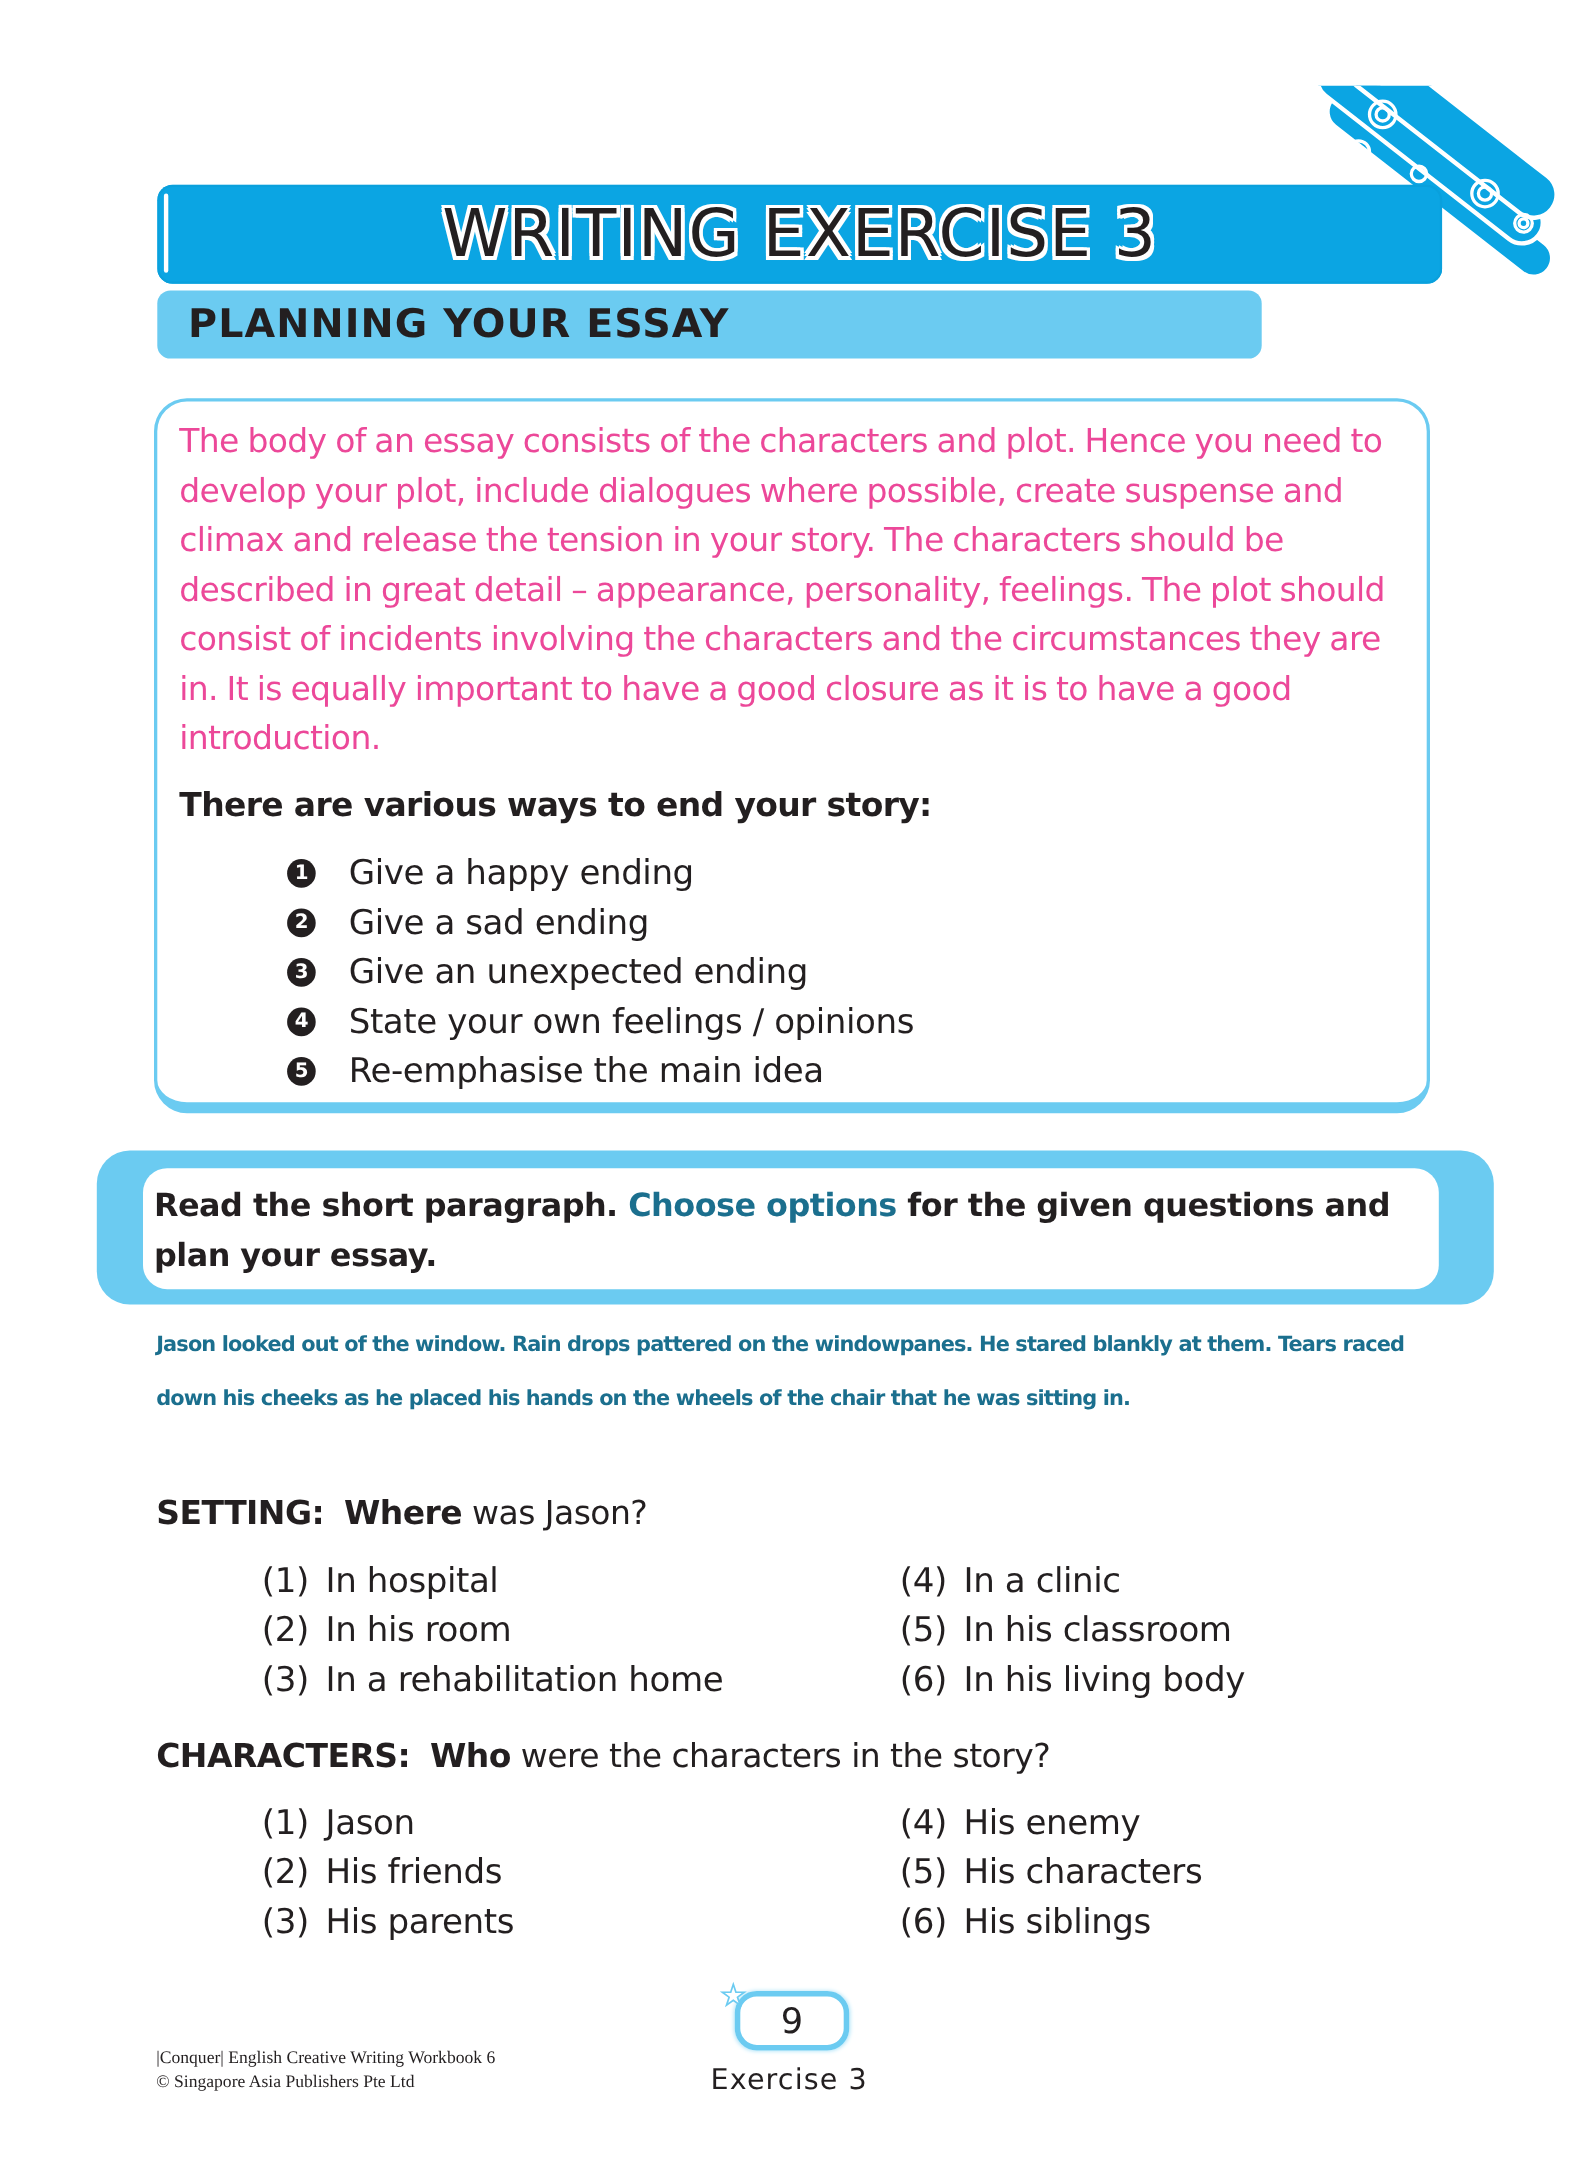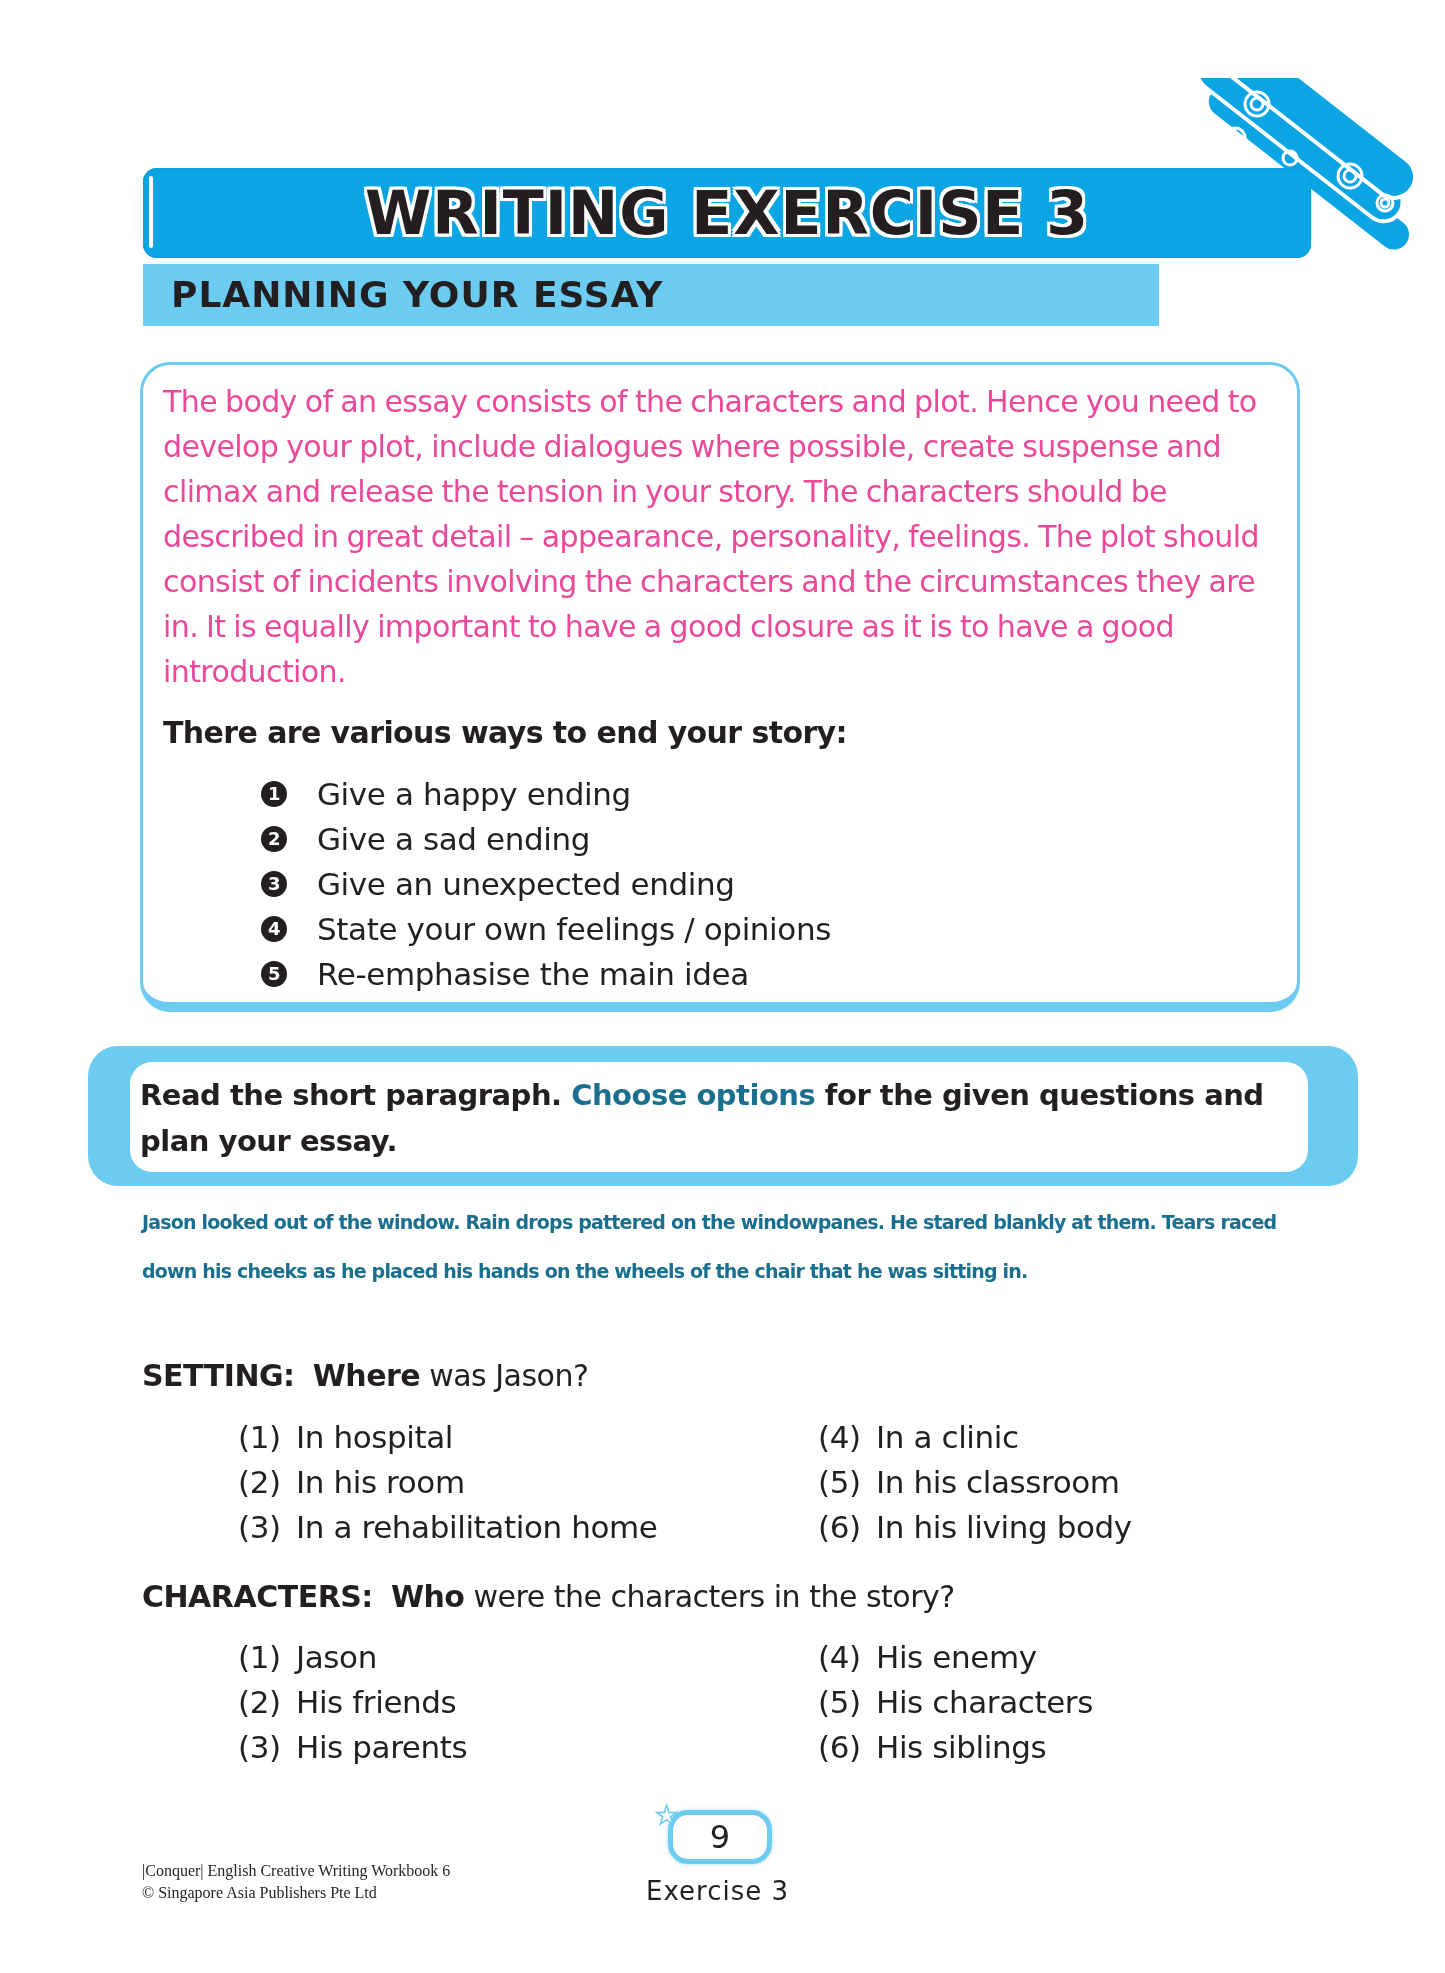--- a/index.html
+++ b/index.html
@@ -17,28 +17,28 @@
       left: 143px; top: 168px; width: 1168px; height: 90px;
       background: #0ba5e3; border-radius: 14px;
       box-shadow: inset 0 0 0 2px #0aa0dc;
     }
     .title-bar .lip {
       position: absolute; left: 6px; top: 8px; width: 4px; height: 72px;
       background: #ffffff; border-radius: 2px;
     }
     .title-text {
       position: absolute; left: 0; right: 0; top: 10px; text-align: center;
-      font-family: "DejaVu Sans", sans-serif; font-weight: bold; font-size: 60px;
+      font-family: "DejaVu Sans", sans-serif; font-weight: normal; font-size: 60px;
       letter-spacing: 1px; color: #231f20;
       text-shadow: -3px -3px 0 #fff, 3px -3px 0 #fff, -3px 3px 0 #fff, 3px 3px 0 #fff,
                    0 3px 0 #fff, 0 -3px 0 #fff, 3px 0 0 #fff, -3px 0 0 #fff;
     }
     .subtitle-bar {
       left: 143px; top: 264px; width: 1004px; height: 62px;
-      background: #6bcbf1; border-radius: 0; padding-left: 12px;
+      background: #6bcbf1; border-radius: 12px;
     }
     .subtitle-text {
       position: absolute; left: 28px; top: 10px;
       font-family: "DejaVu Sans", sans-serif; font-weight: bold; font-size: 36px;
       color: #231f20; letter-spacing: 1px;
     }
 
     
     .info-box {
       left: 140px; top: 362px; width: 1160px; height: 650px;

